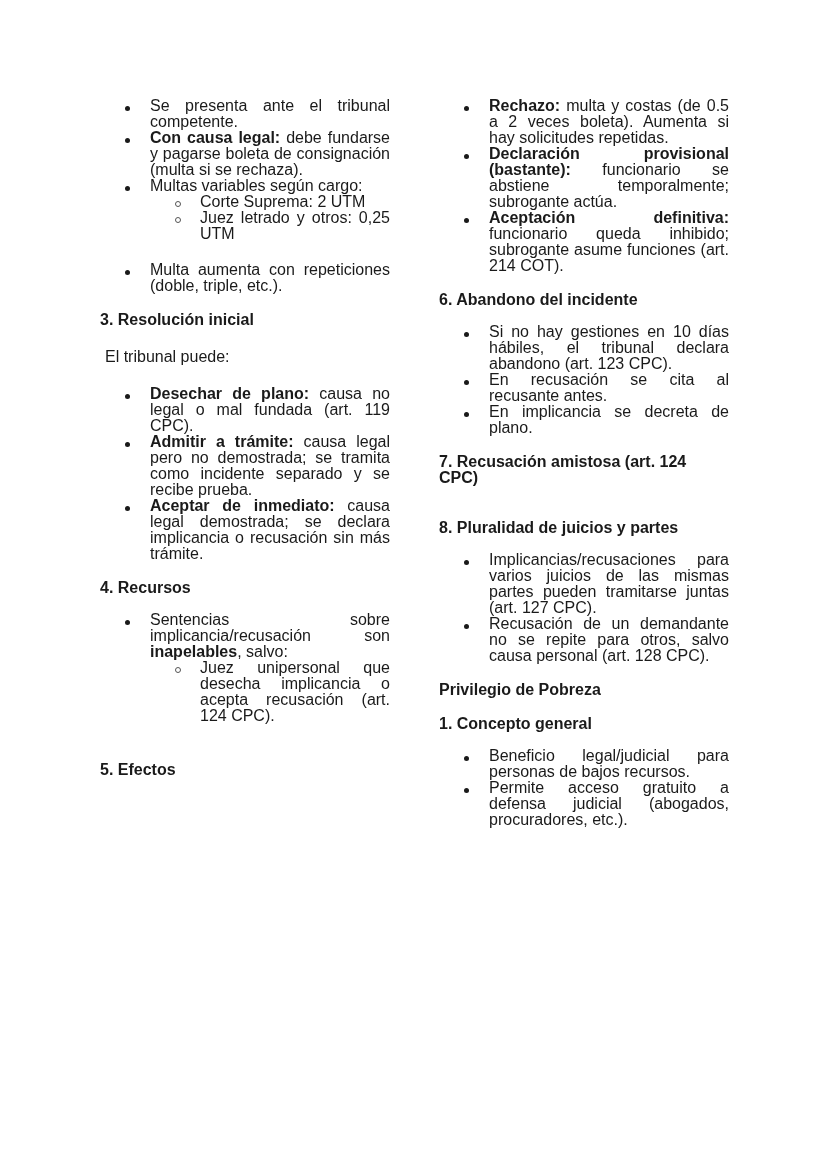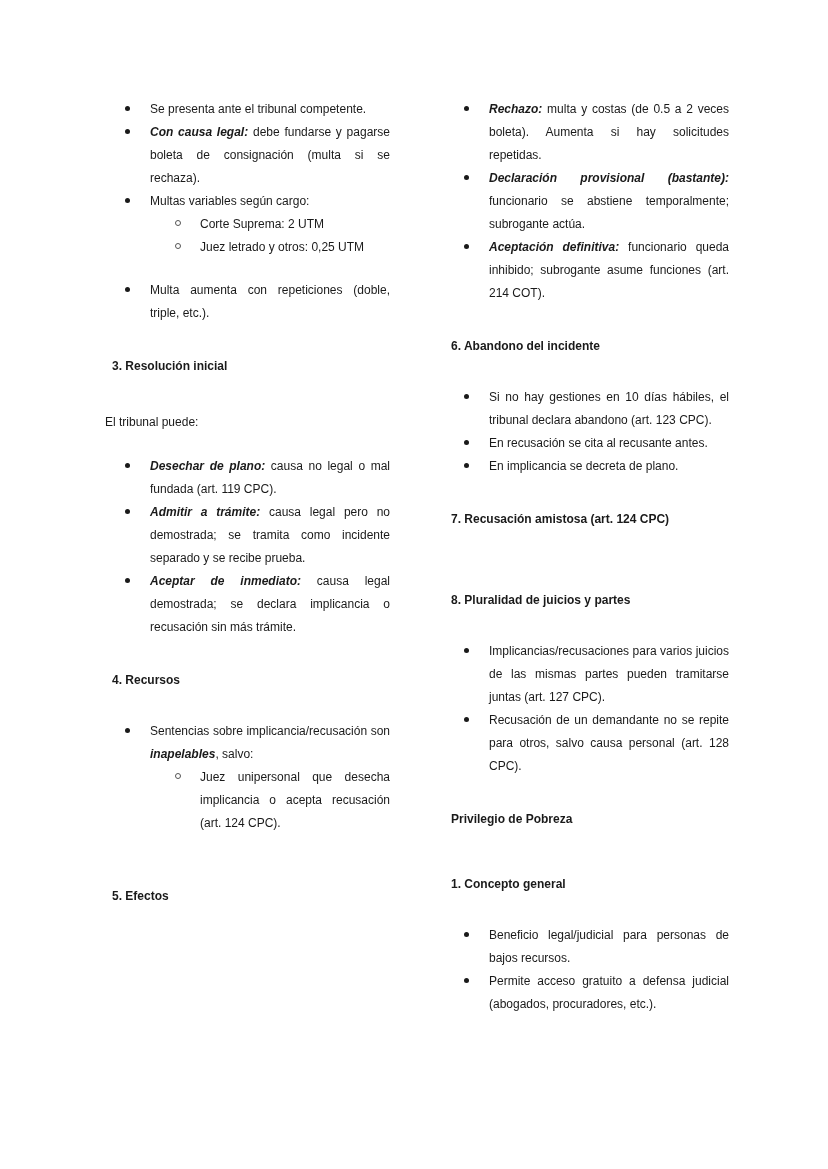--- a/index.html
+++ b/index.html
@@ -1,30 +1,30 @@
 <!DOCTYPE html>
 <html><head>
 <meta charset="utf-8">
 <style>
   html, body { margin: 0; padding: 0; background: #ffffff; }
   body { width: 828px; height: 1169px; position: relative; overflow: hidden;
          font-family: "Liberation Sans", sans-serif; color: #1a1a1a; }
-  .col { position: absolute; top: 98px; font-size: 12px; line-height: 23px; }
+  .col { position: absolute; top: 98px; font-size: 16px; line-height: 16px; }
   .col-left { left: 100px; width: 290px; }
   .col-right { left: 439px; width: 290px; }
   ul.l1 { list-style: none; margin: 0; padding: 0 0 0 50px; }
   ul.l1 > li { position: relative; text-align: justify; }
   ul.l1 > li > .bullet { position: absolute; left: -25px; top: 0; width: 12px; }
   ul.l1 > li > .bullet::before { content: ""; position: absolute; top: 7.5px; left: 0; width: 5px; height: 5px; border-radius: 50%; background: #1a1a1a; }
   ul.l2 { list-style: none; margin: 0; padding: 0 0 0 50px; }
   ul.l2 > li { position: relative; text-align: justify; }
   ul.l2 > li > .bullet { position: absolute; left: -25px; top: 0; width: 12px; }
   ul.l2 > li > .bullet::before { content: ""; position: absolute; top: 7px; left: 0; width: 4px; height: 4px; border-radius: 50%; border: 1px solid #555; background: #fff; }
-  b { font-weight: bold; font-style: italic; }
-  .h { font-weight: bold; margin: 12px; }
+  b { font-weight: bold; }
+  .h { font-weight: bold; margin: 0; }
   .p { margin: 5px; }
   .gap-s { height: 16px; }
   .gap-m { height: 20px; }
   .gap-l { height: 18px; }
 </style>
 </head>
 <body>
 
 <div class="col col-left">
 

